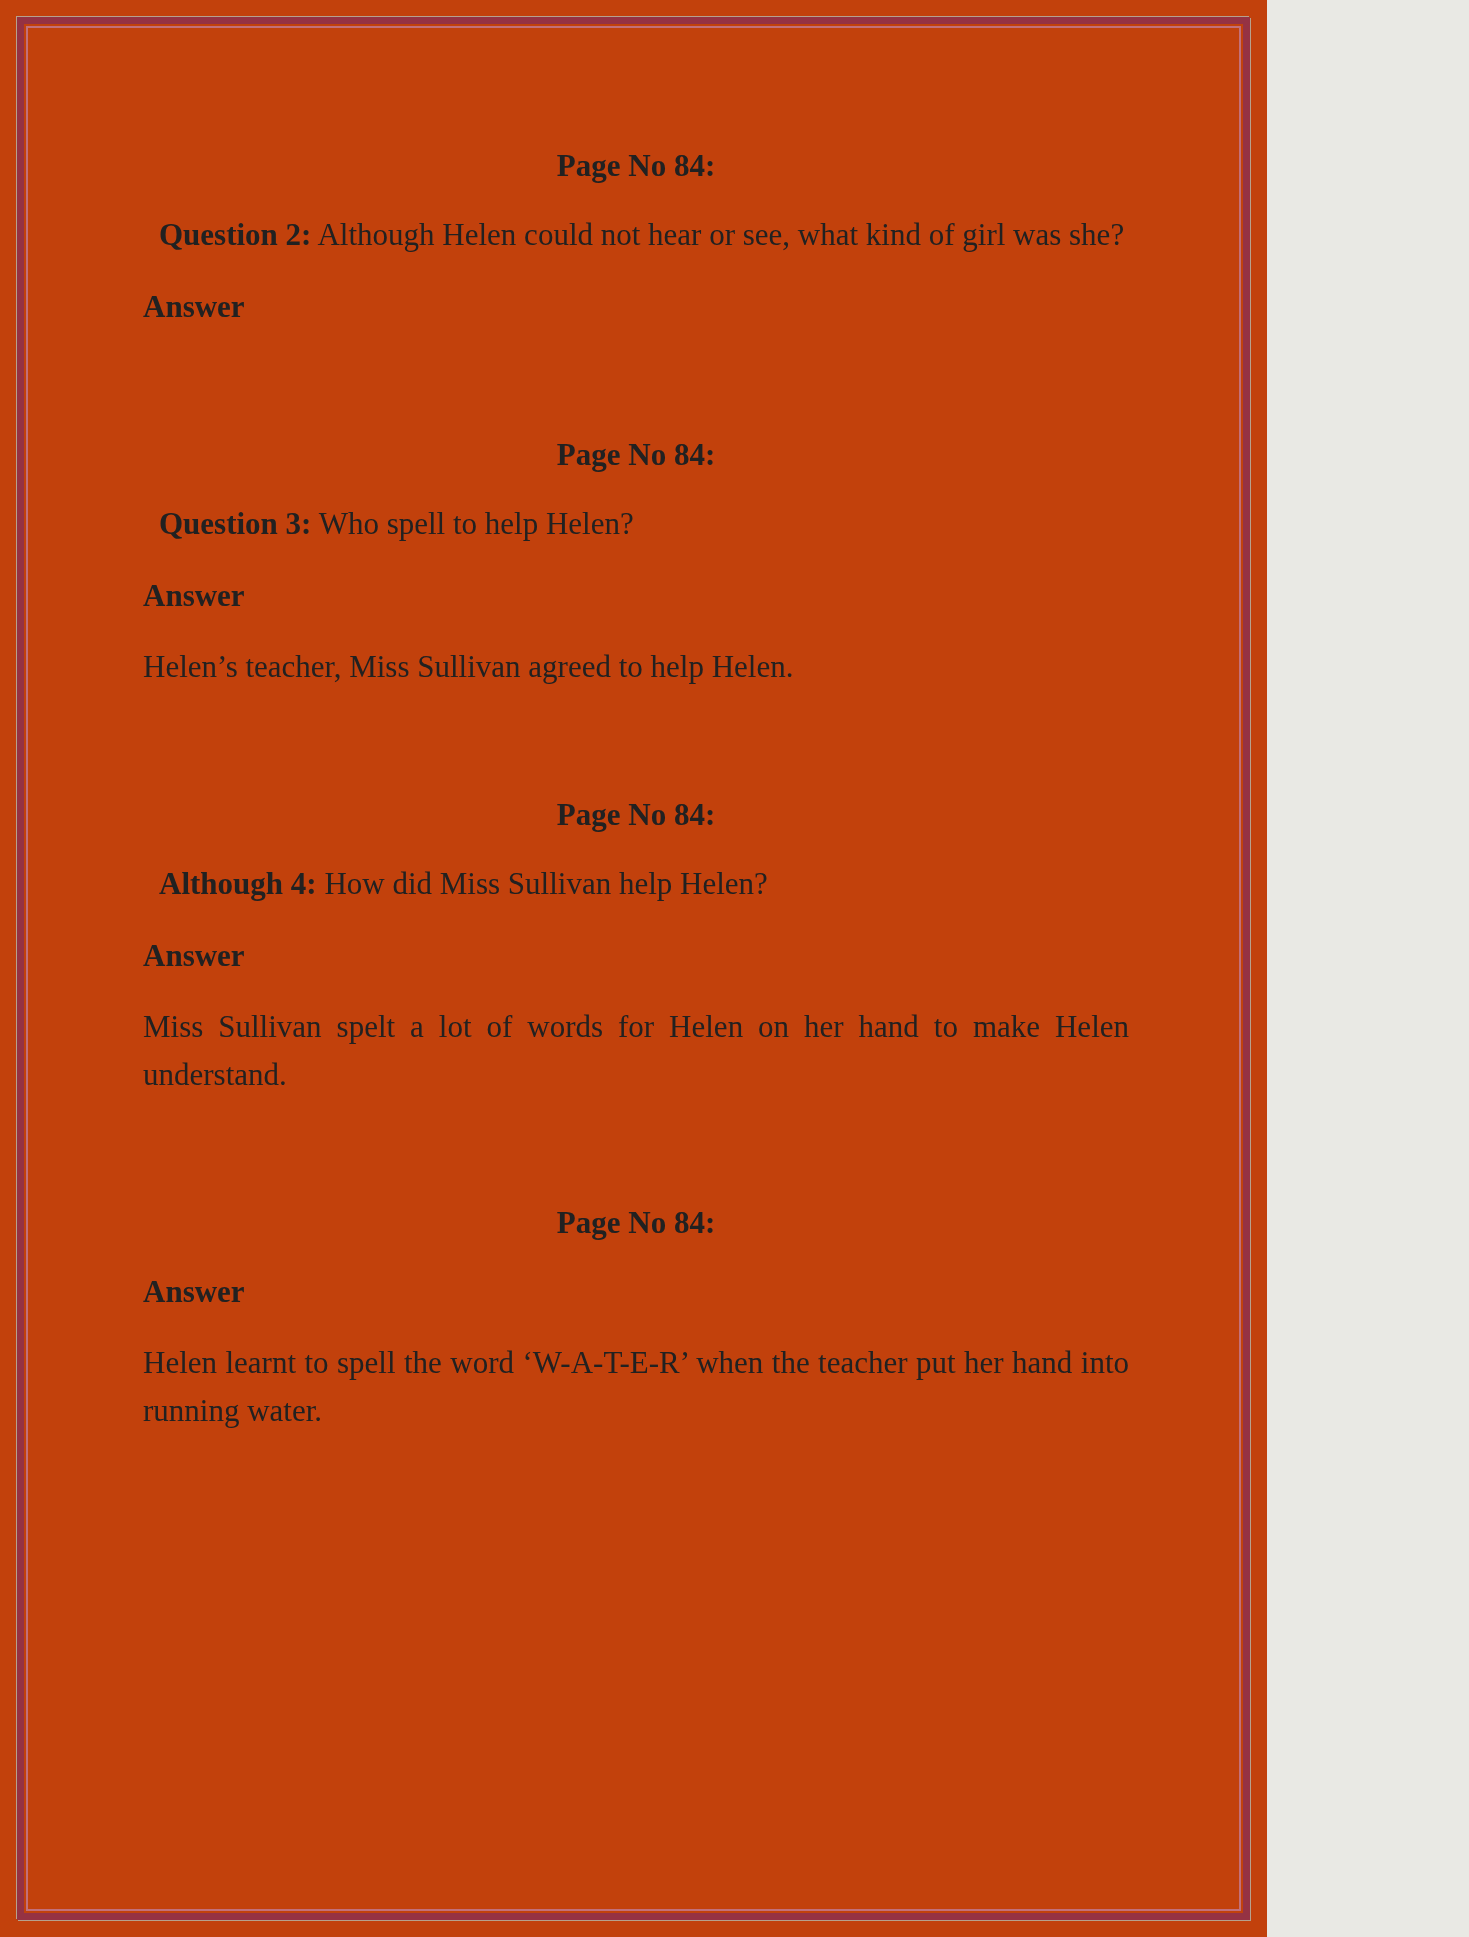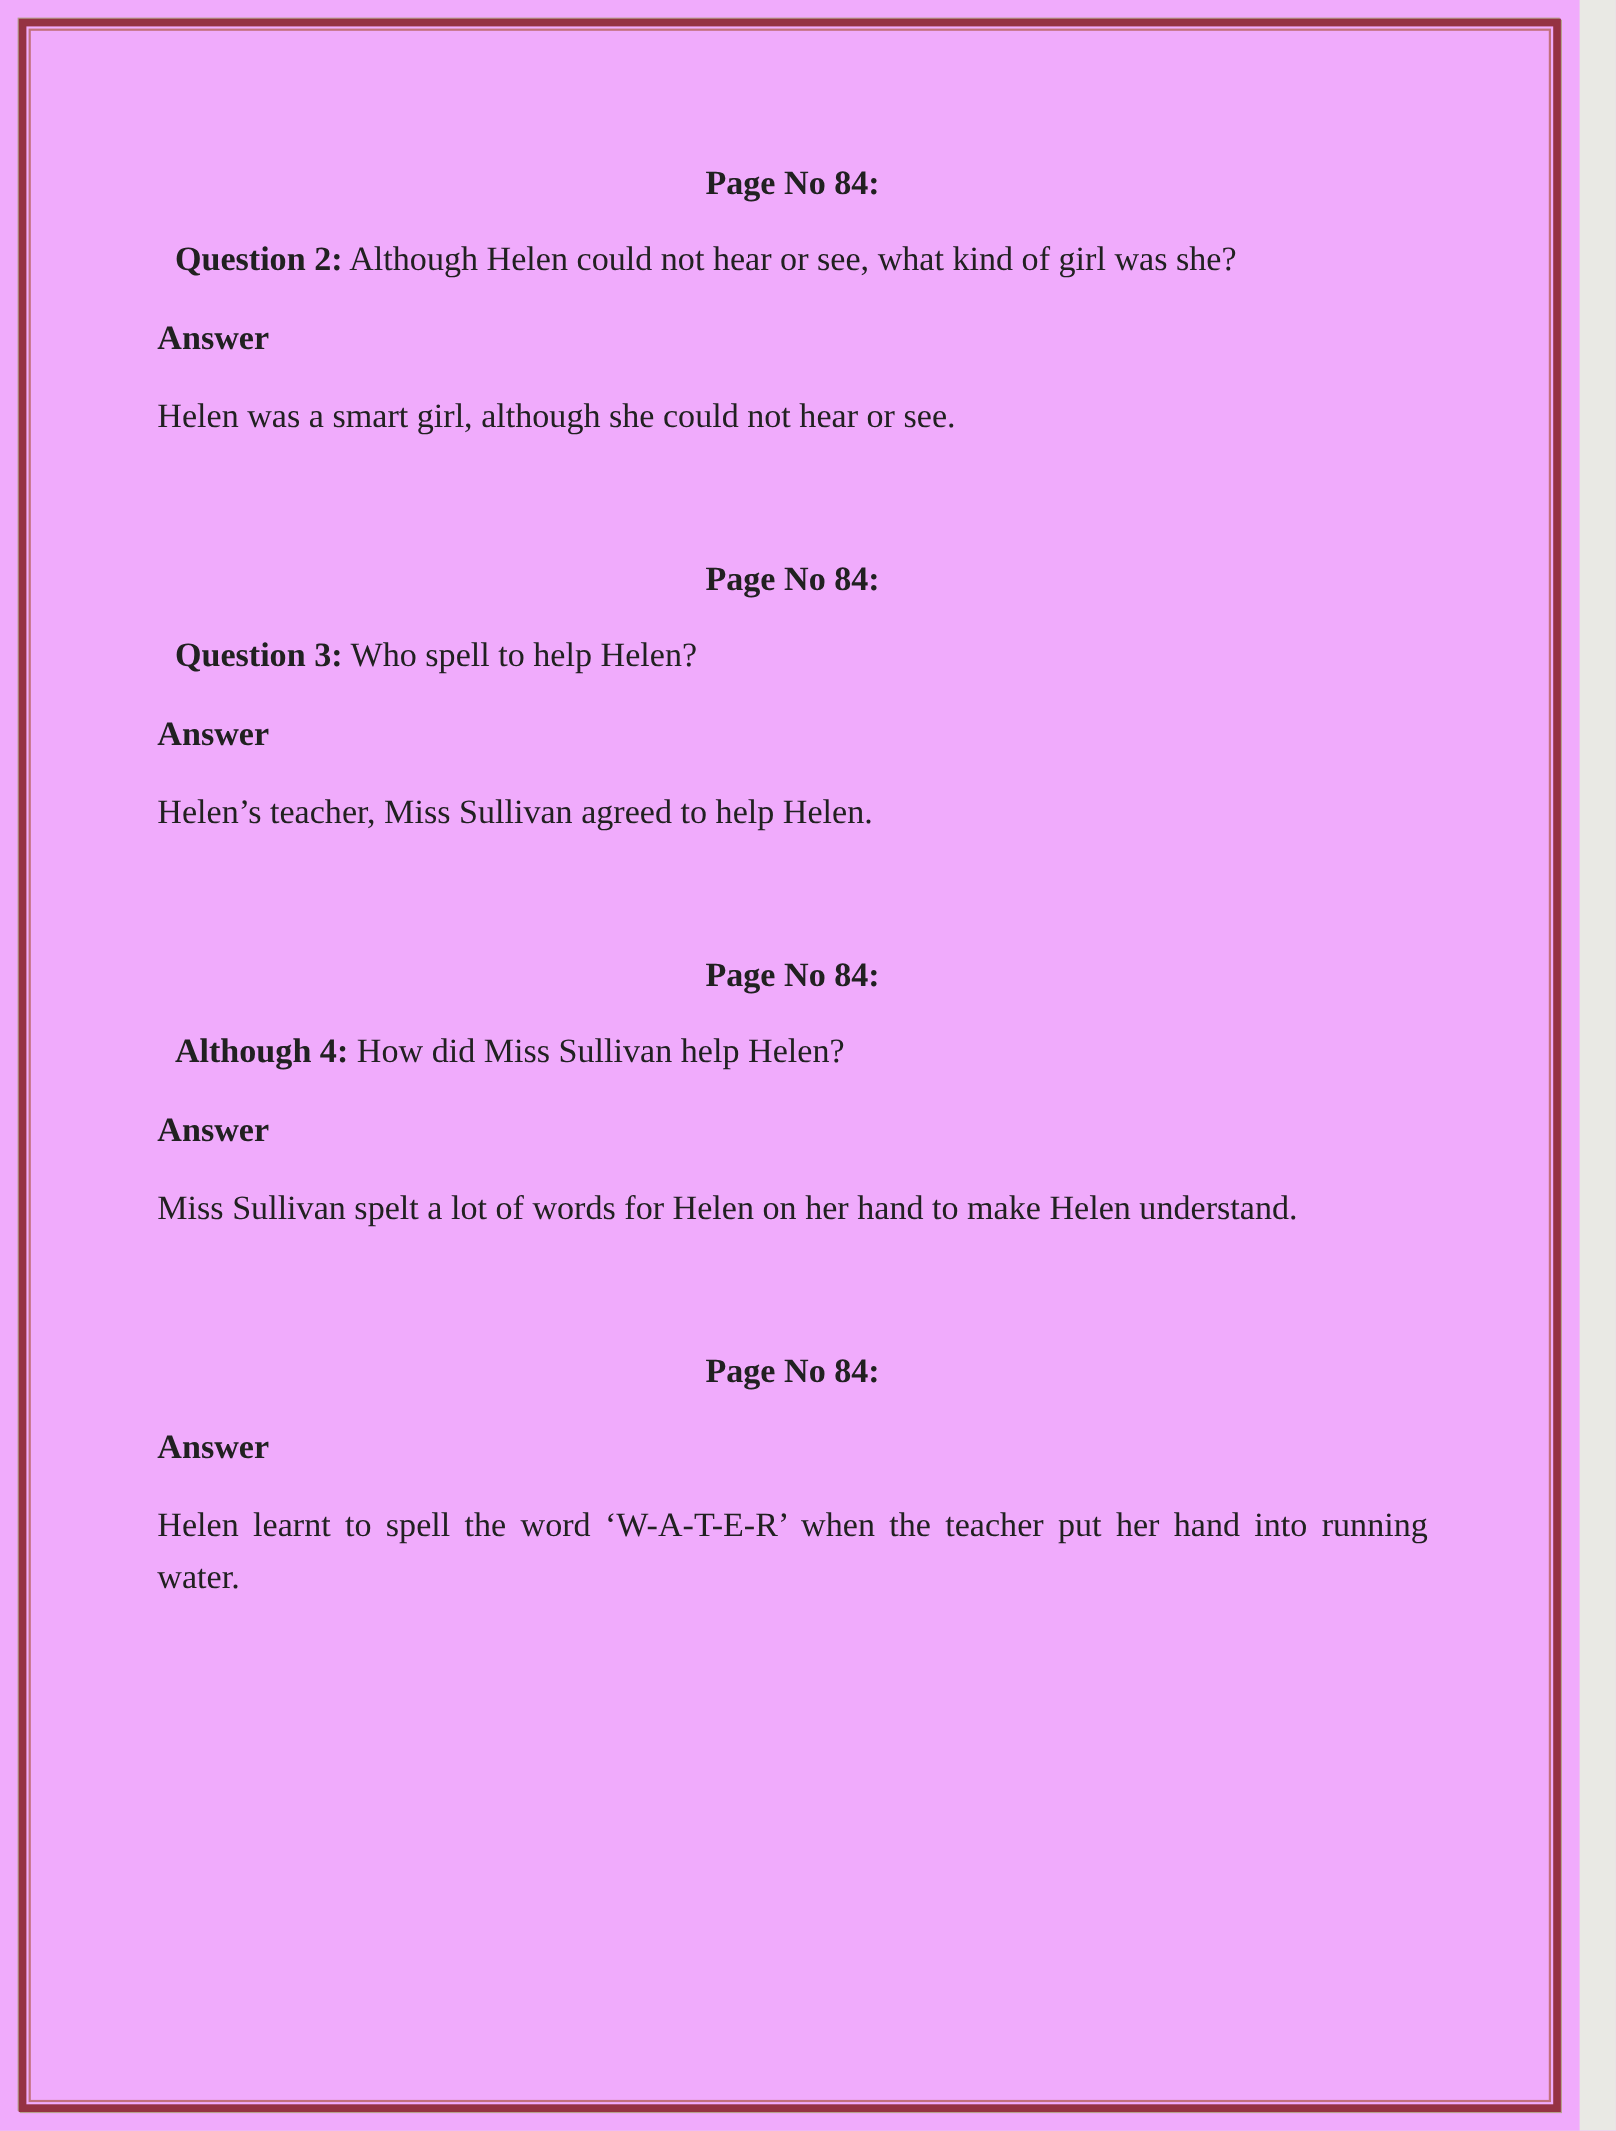--- a/index.html
+++ b/index.html
@@ -1,22 +1,22 @@
 <!DOCTYPE html>
 <html><head>
 <meta charset="utf-8">
 <style>
   html, body { margin: 0; padding: 0; }
   body { background: #e9e9e4; }
 
   .doc {
     position: relative;
-    width: 1436px;
+    width: 1267px;
     height: 1937px;
-    background: #f0abfc;
+    background: #c2410c;
     font-family: "Liberation Serif", "DejaVu Serif", serif;
     color: #212121;
     overflow: hidden;
   }
 
   
   .frame {
     position: absolute;
     inset: 17px;
     border: 7px solid #953243;
@@ -66,21 +66,20 @@
 
 <div class="doc">
   <div class="frame">
     <div class="frame-inner">
       <div class="content">
 
         <section class="qa-section">
           <p class="page-label">Page No 84:</p>
           <p class="question"><strong class="q-label">Question 2:</strong> <span>Although Helen could not hear or see, what kind of girl was she?</span></p>
           <p class="answer-label">Answer</p>
-          <p class="answer-text">Helen was a smart girl, although she could not hear or see.</p>
         </section>
 
         <section class="qa-section">
           <p class="page-label">Page No 84:</p>
           <p class="question"><strong class="q-label">Question 3:</strong> <span>Who spell to help Helen?</span></p>
           <p class="answer-label">Answer</p>
           <p class="answer-text">Helen’s teacher, Miss Sullivan agreed to help Helen.</p>
         </section>
 
         <section class="qa-section">

